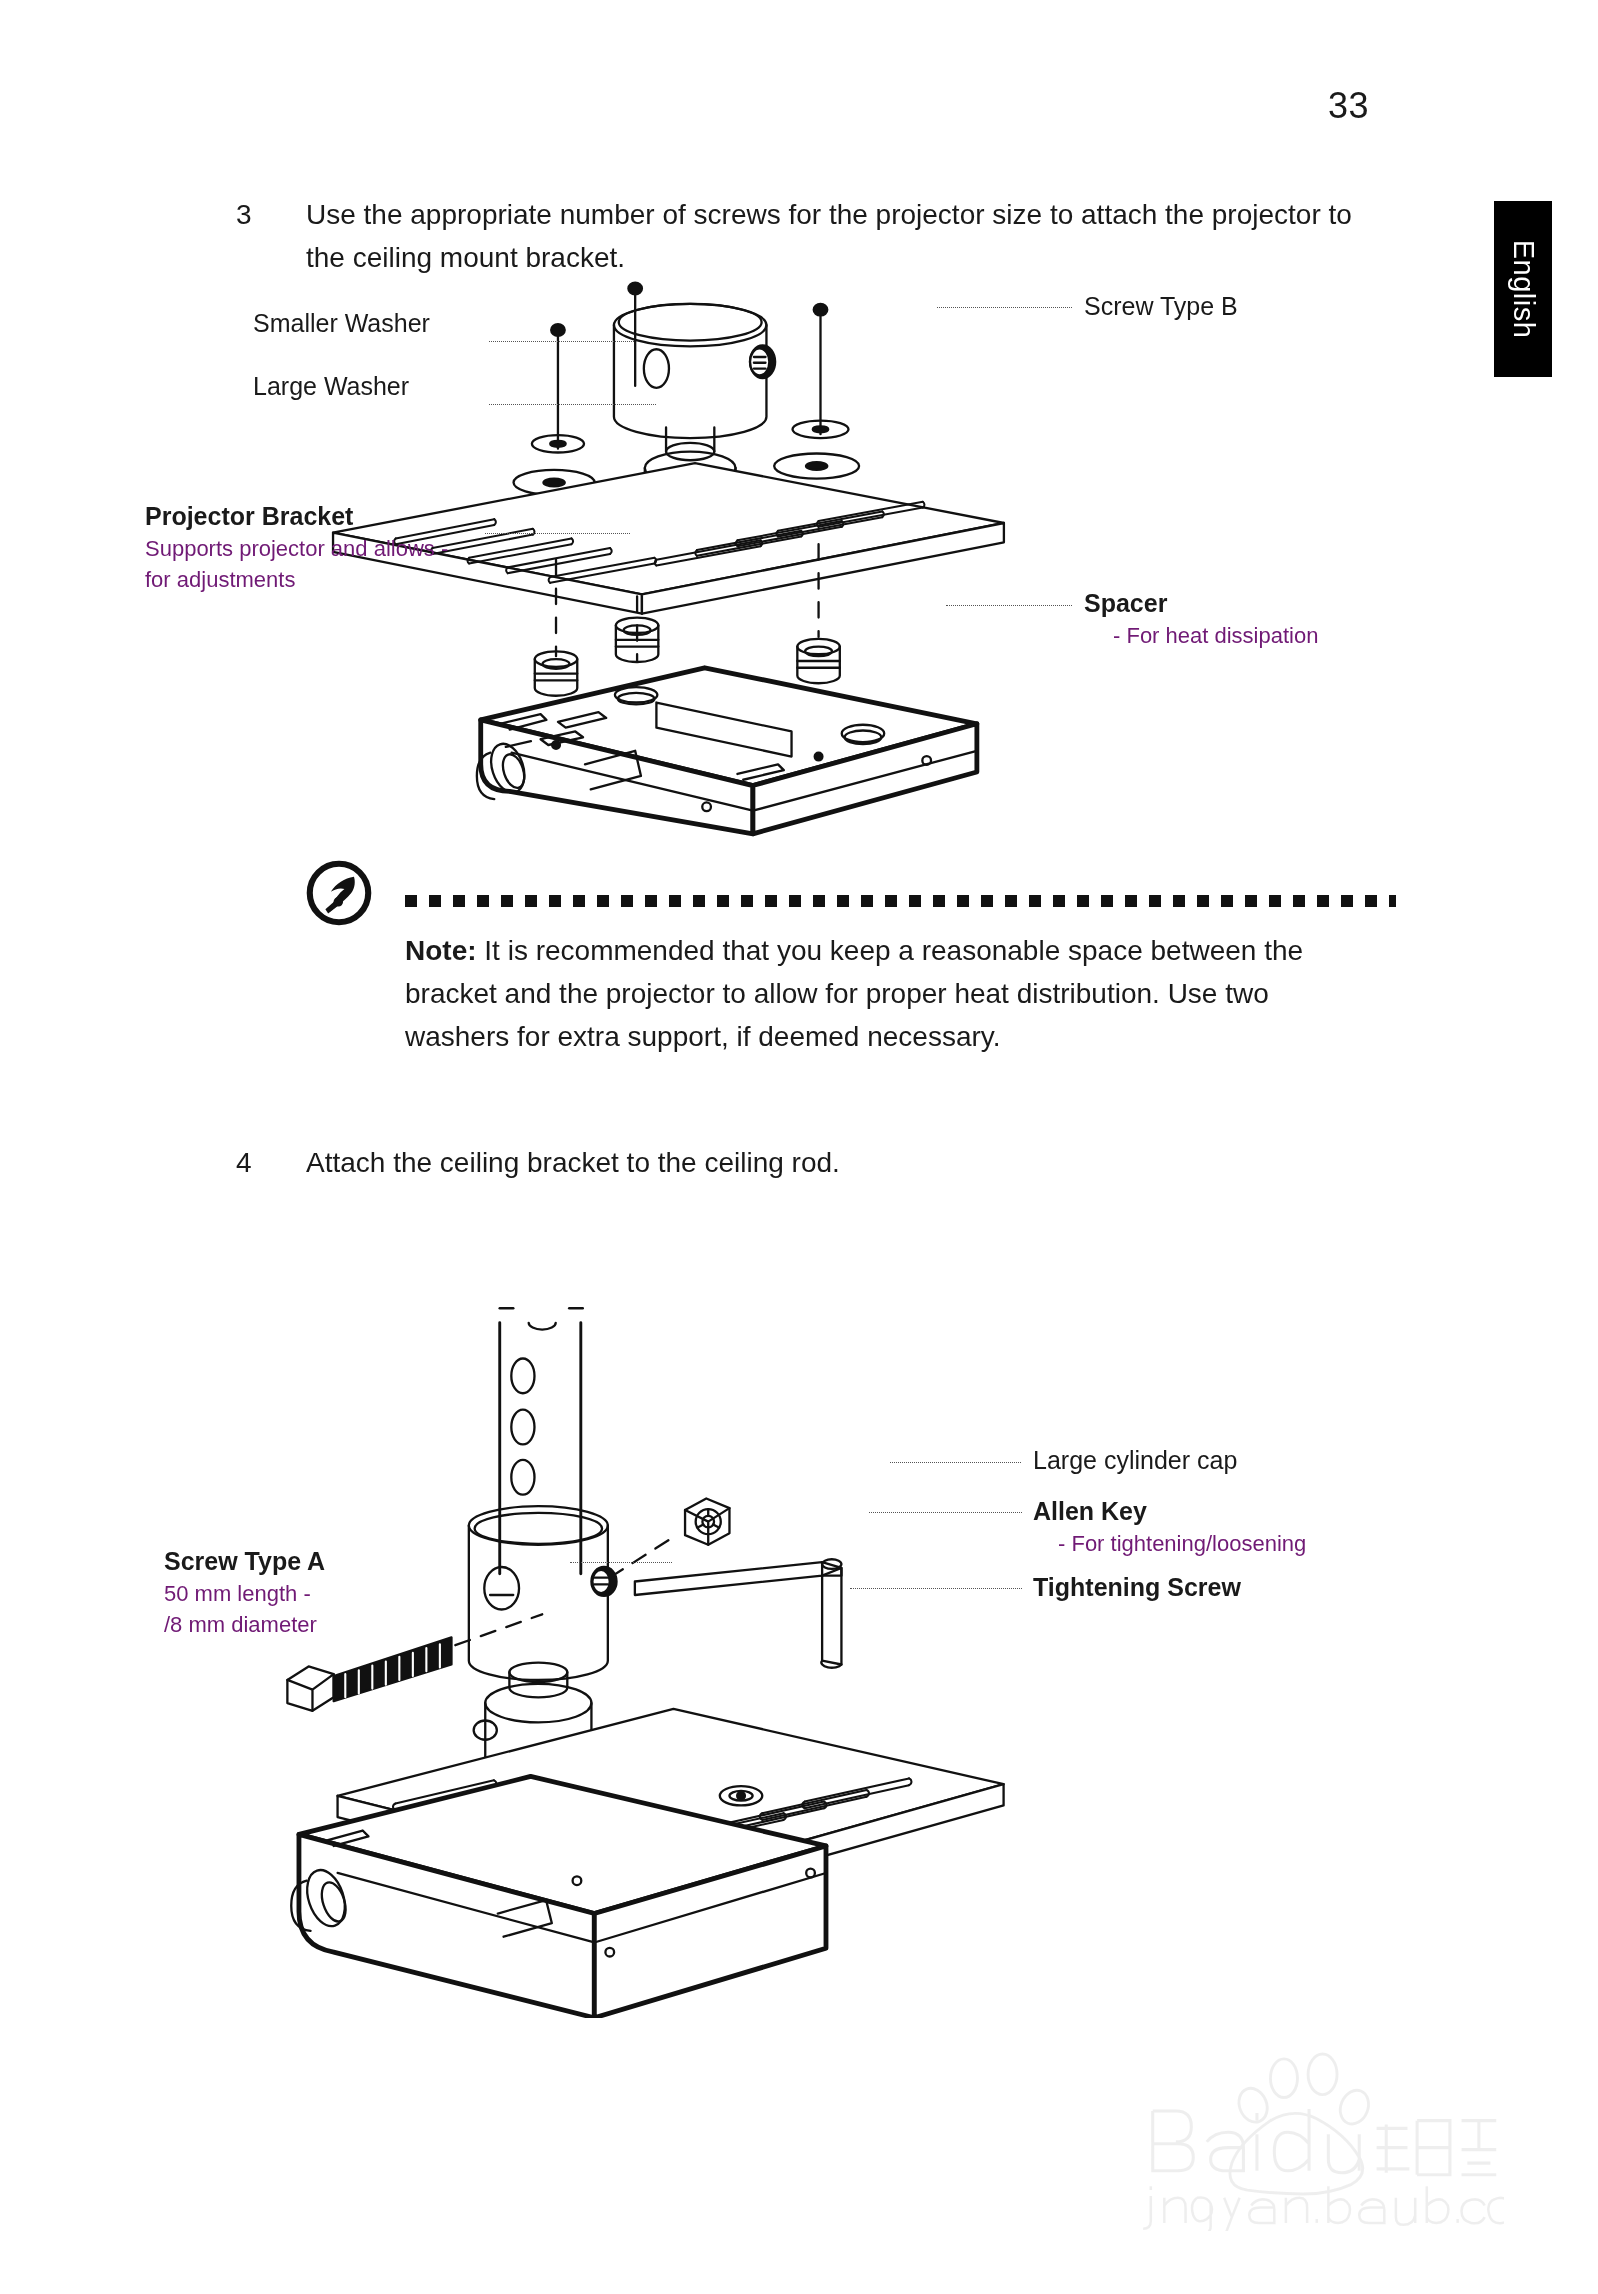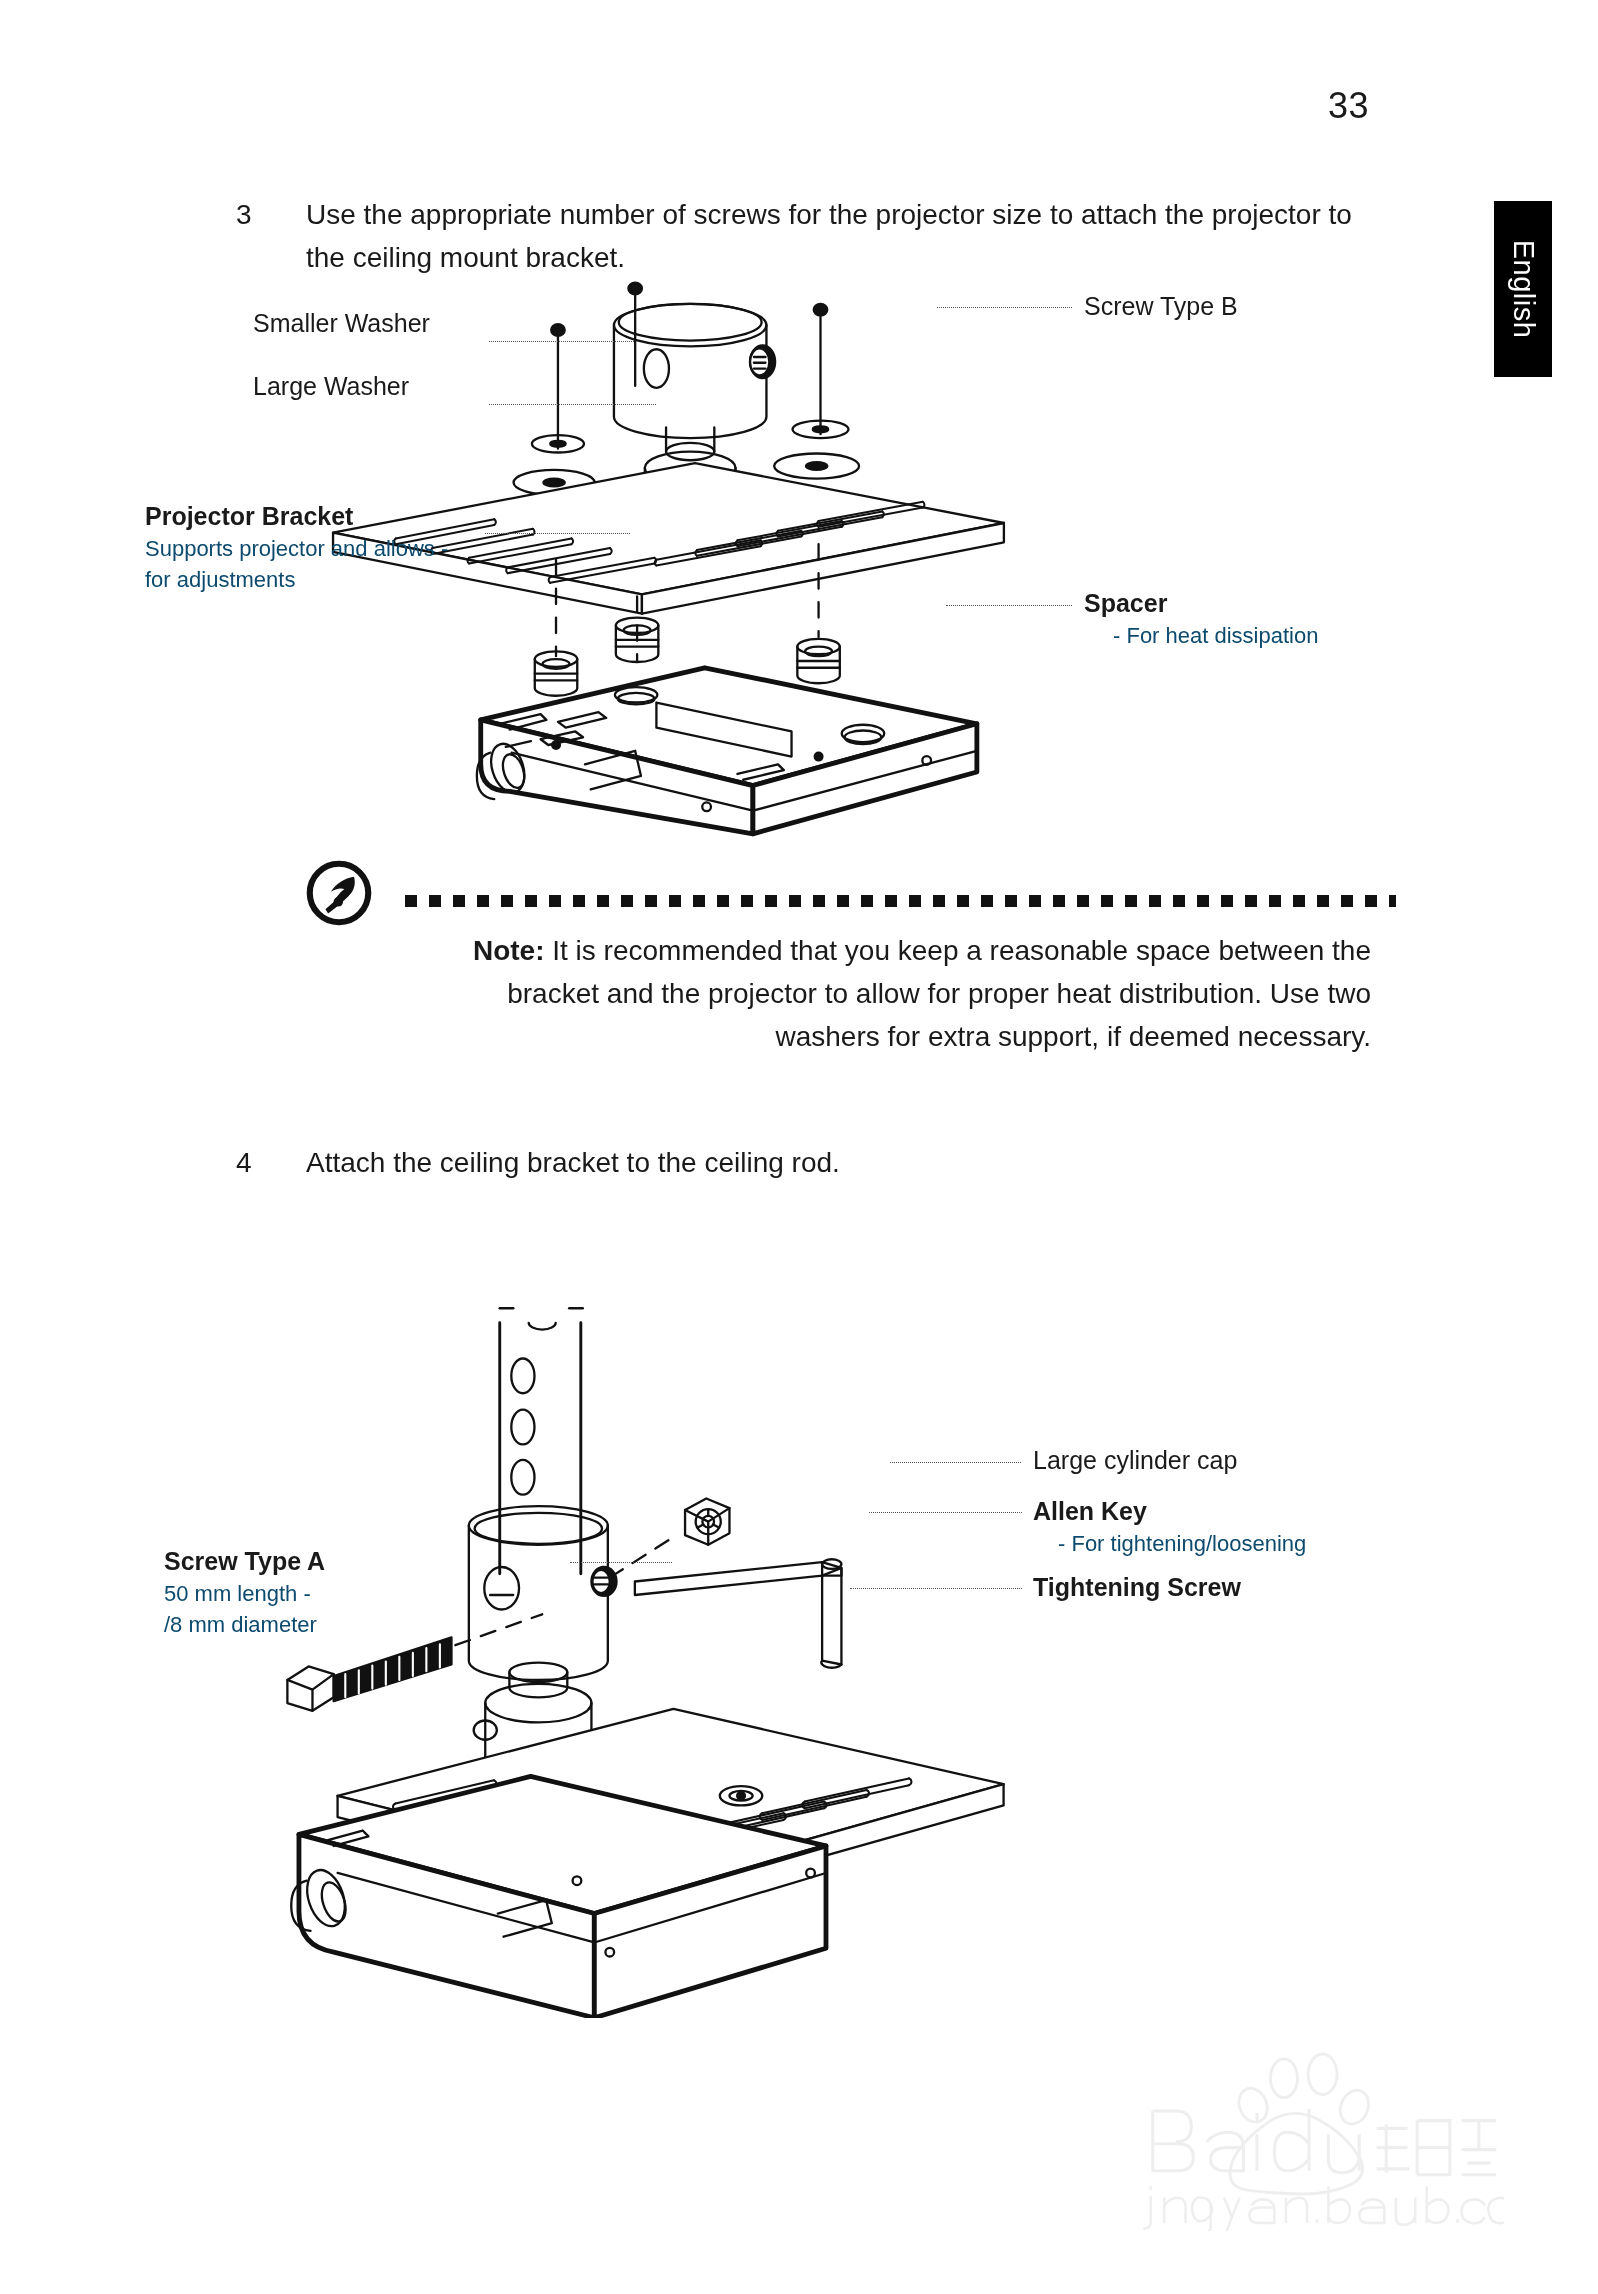--- a/index.html
+++ b/index.html
@@ -75,21 +75,21 @@
     line-height: 33px;
     color: #1a1a1a;
     white-space: nowrap;
   }
   .callout.bold { font-weight: bold; }
   .callout .sub {
     display: block;
     font-weight: normal;
     font-size: 22px;
     line-height: 31px;
-    color: #0c4a6e;
+    color: #701a75;
   }
   .callout.right-align { text-align: left; }
 
   
   .leader {
     position: absolute;
     border-top: 1.9px dotted #555;
     height: 0;
   }
 
@@ -119,21 +119,20 @@
       rgba(0,0,0,0) 11.6px, rgba(0,0,0,0) 24px);
   }
   #note-text {
     position: absolute;
     top: 75px;
     left: 100px;
     width: 966px;
     font-size: 28px;
     line-height: 43px;
     color: #1a1a1a;
-    text-align: right;
   }
   #note-text b { font-weight: bold; }
 
   
   .diagram {
     position: absolute;
   }
   #diagram-top  { top: 270px;  left: 251px;  width: 1139px; height: 589px; }
   #diagram-bottom { top: 1255px; left: 270px; width: 1139px; height: 763px; }
 

